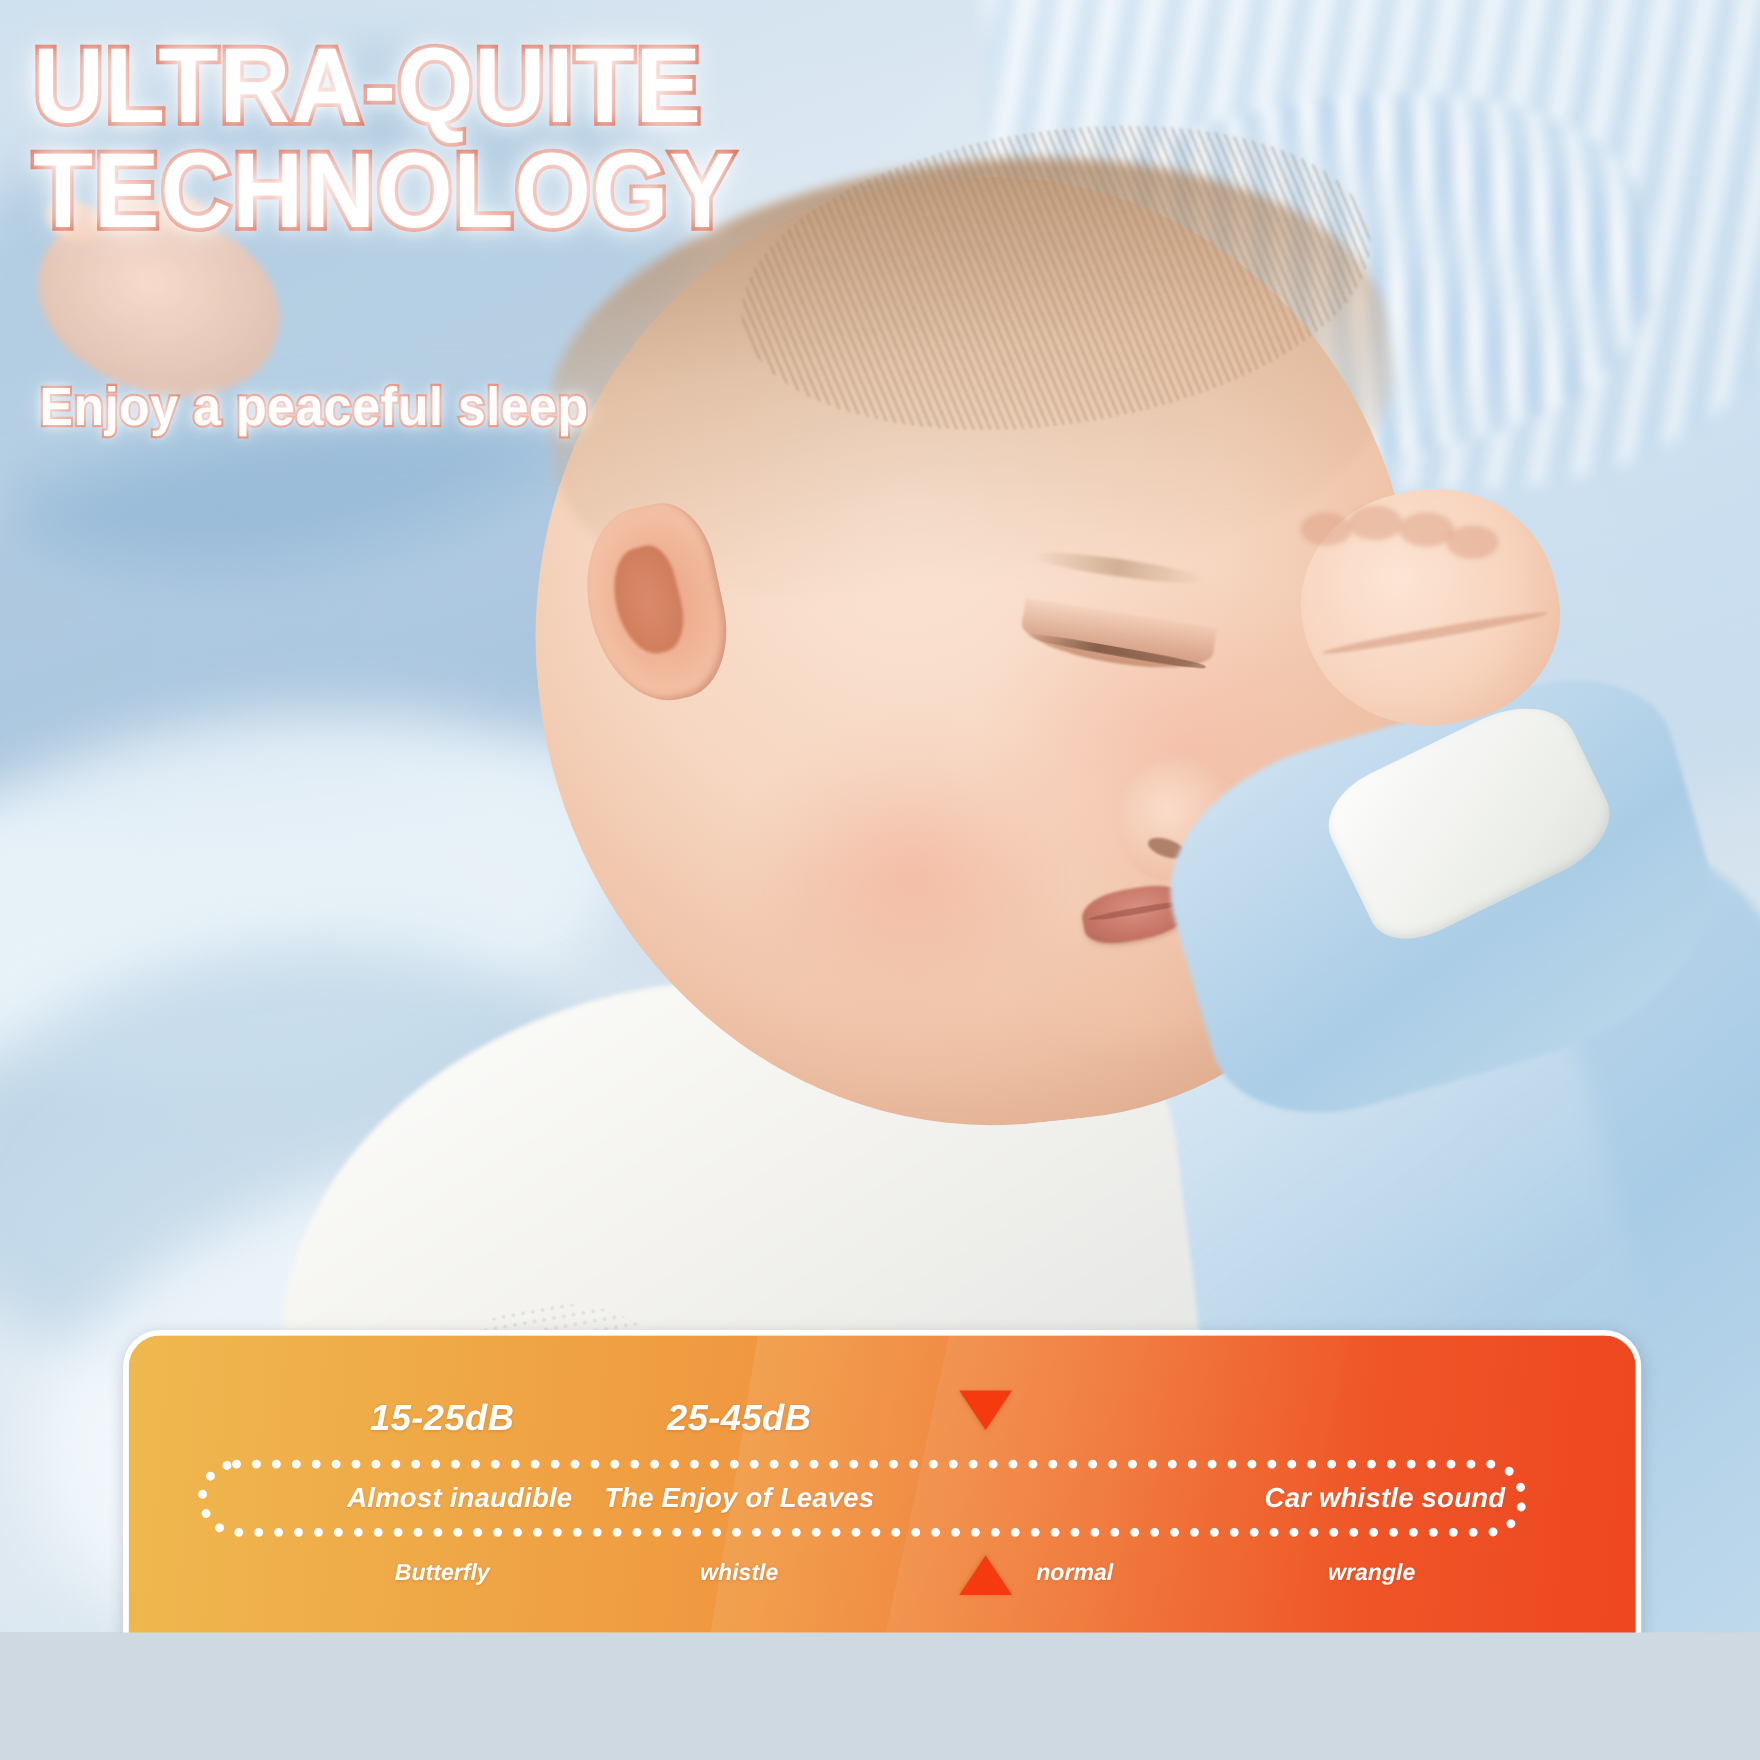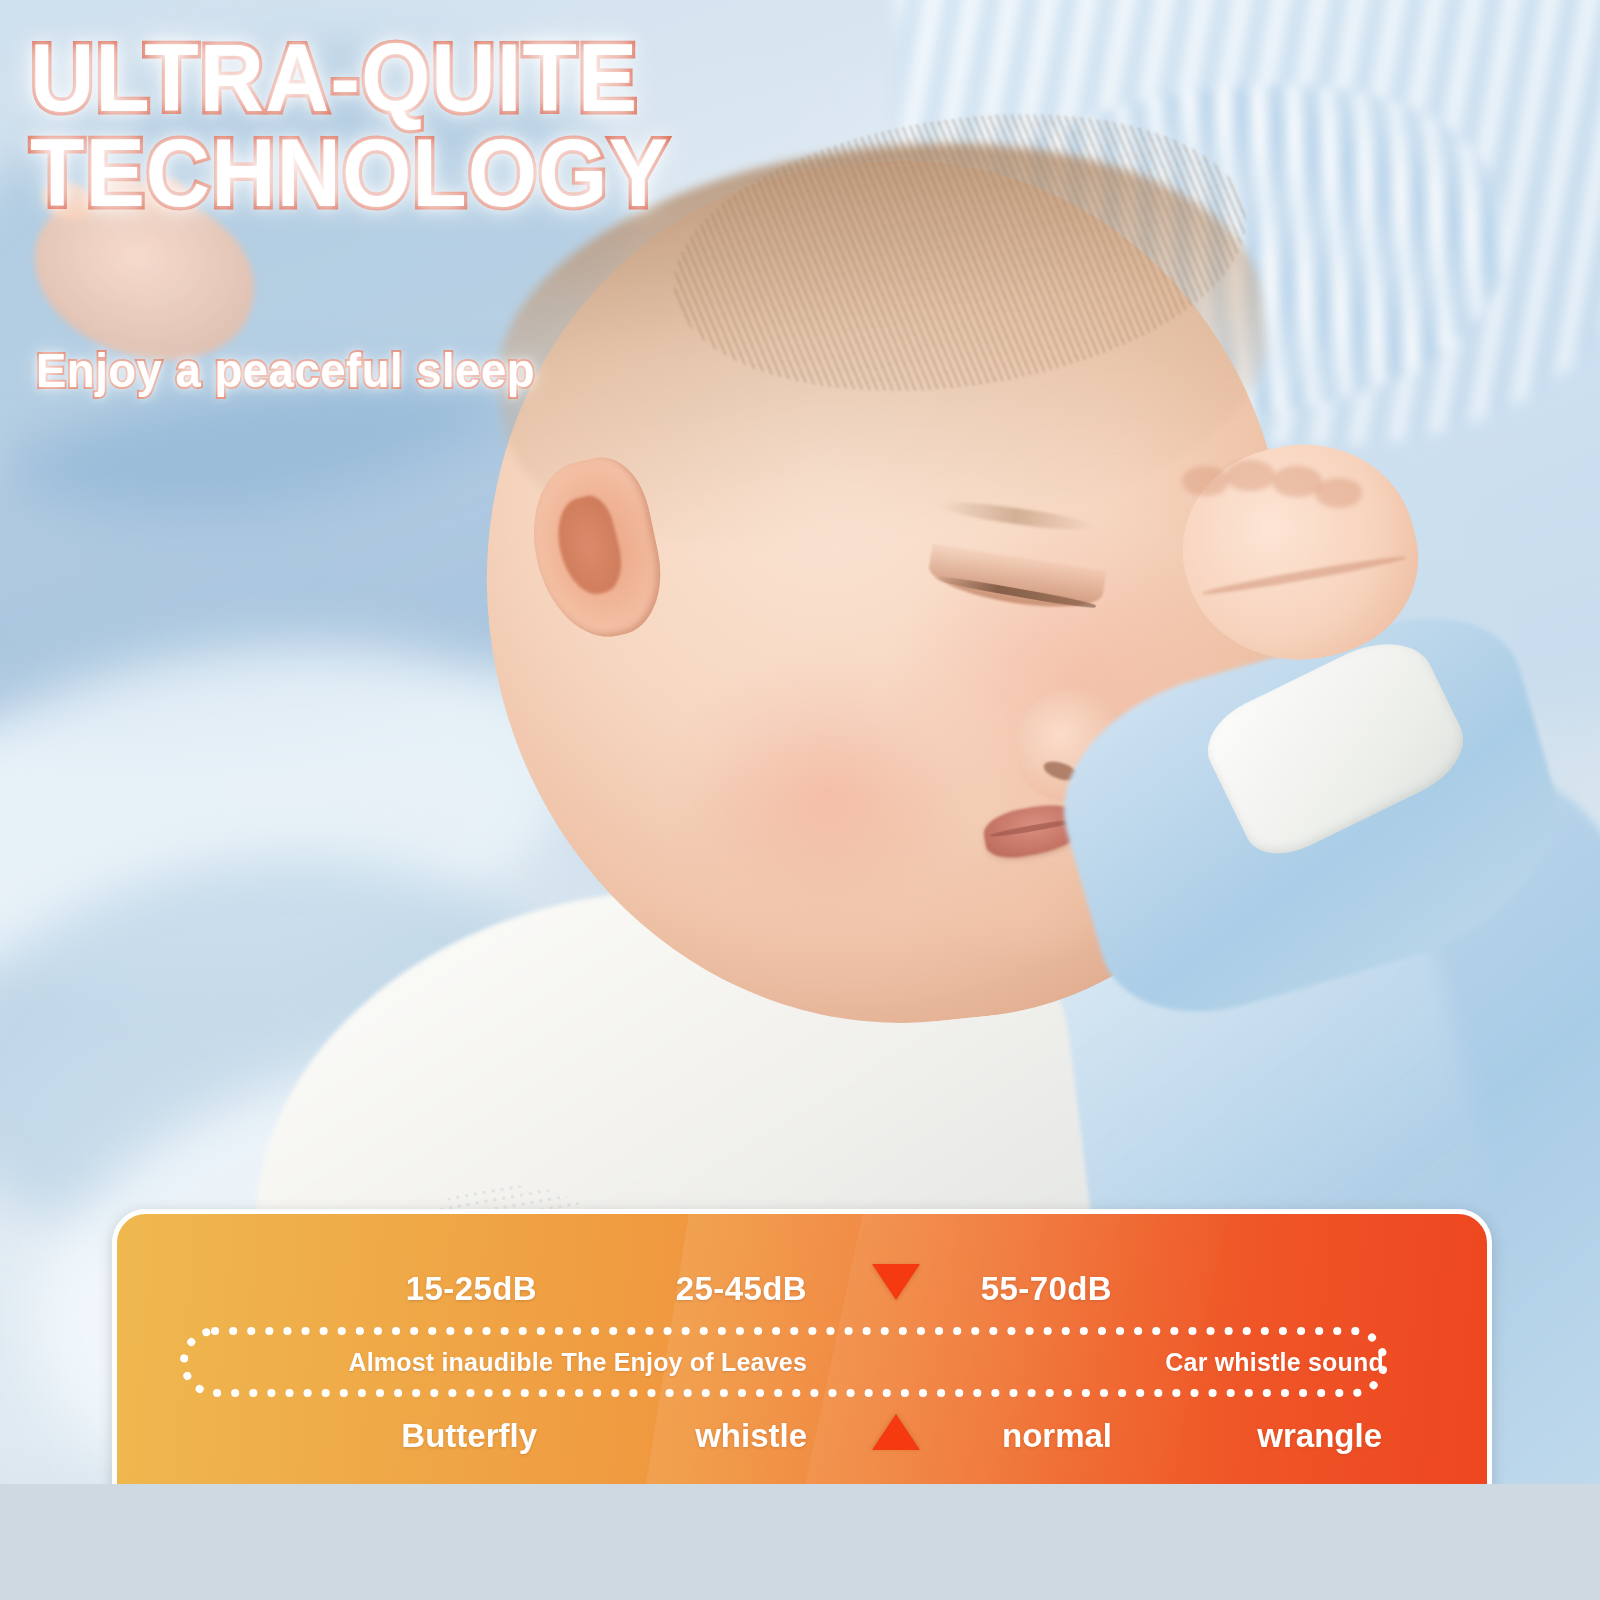--- a/index.html
+++ b/index.html
@@ -180,26 +180,26 @@
     background:linear-gradient(105deg, rgba(255,255,255,.10), rgba(255,255,255,0) 60%);
     transform:rotate(9deg);pointer-events:none;}
   .panel-sheen2{position:absolute;left:52%;top:-40%;width:26%;height:190%;
     background:linear-gradient(100deg, rgba(255,255,255,.07), rgba(255,255,255,0));
     transform:rotate(12deg);pointer-events:none;}
 
   .db-row-top{position:absolute;left:0;top:56px;width:100%;height:44px;}
   .db-row-mid{position:absolute;left:62px;top:112px;width:1210px;height:72px;}
   .db-row-bot{position:absolute;left:0;top:204px;width:100%;height:110px;}
 
-  .col{position:absolute;text-align:right;color:#ffffff;}
+  .col{position:absolute;text-align:center;color:#ffffff;font-style:italic;}
   .db-val{font-size:33px;font-weight:700;letter-spacing:.4px;
     text-shadow:0 1px 3px rgba(150,70,30,.3);}
   .db-mid-label{font-size:25px;font-weight:600;letter-spacing:.2px;
     text-shadow:0 1px 2px rgba(150,70,30,.25);}
-  .db-bot-label{font-size:33px;font-weight:600;line-height:1.12;
+  .db-bot-label{font-size:21px;font-weight:600;line-height:1.12;
     text-shadow:0 1px 3px rgba(150,70,30,.28);}
 
   
   .dot-pill{position:absolute;left:0;top:0;width:100%;height:100%;pointer-events:none;}
   .dot-pill svg{width:100%;height:100%;display:block;}
 
   
   .marker{position:absolute;width:0;height:0;}
   .marker-down{
     left:755px;top:50px;
@@ -276,21 +276,20 @@
   </div>
   <div class="subhead">Enjoy a peaceful sleep</div>
 
   <div class="db-panel">
     <div class="panel-sheen"></div>
     <div class="panel-sheen2"></div>
 
     <div class="db-row-top">
       <div class="col db-val" style="left:150px;top:0;width:270px;">15-25dB</div>
       <div class="col db-val" style="left:420px;top:0;width:270px;">25-45dB</div>
-      <div class="col db-val" style="left:725px;top:0;width:270px;">55-70dB</div>
     </div>
 
     <div class="db-row-mid">
       <div class="dot-pill">
         <svg viewBox="0 0 1210 72" preserveAspectRatio="none" aria-hidden="true">
           <rect x="5" y="5" width="1200" height="62" rx="31" ry="31" fill="none" stroke="#ffffff" stroke-width="8" stroke-linecap="round" stroke-dasharray="0.1 18"></rect>
         </svg>
       </div>
       <div class="col db-mid-label" style="left:104px;top:22px;width:270px;">Almost inaudible</div>
       <div class="col db-mid-label" style="left:358px;top:22px;width:270px;">The Enjoy of Leaves</div>

